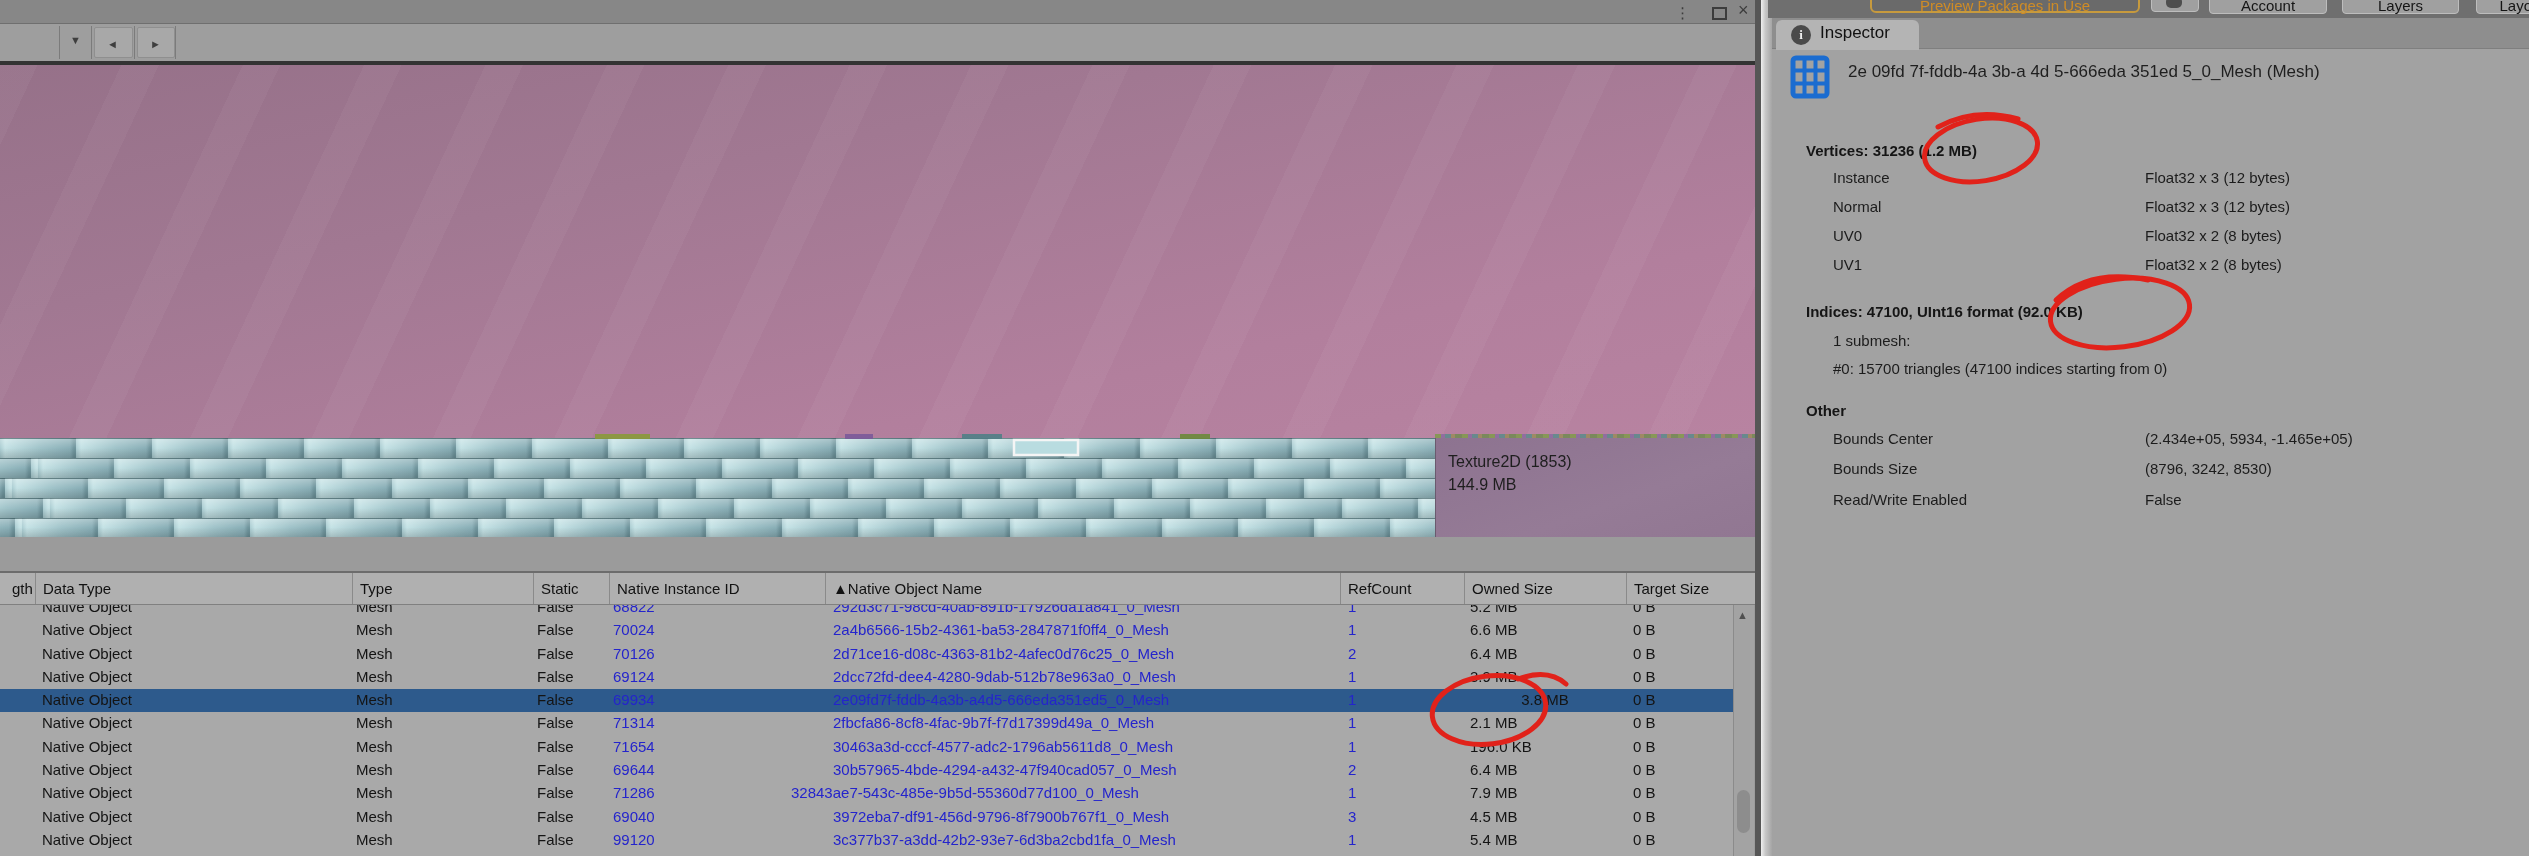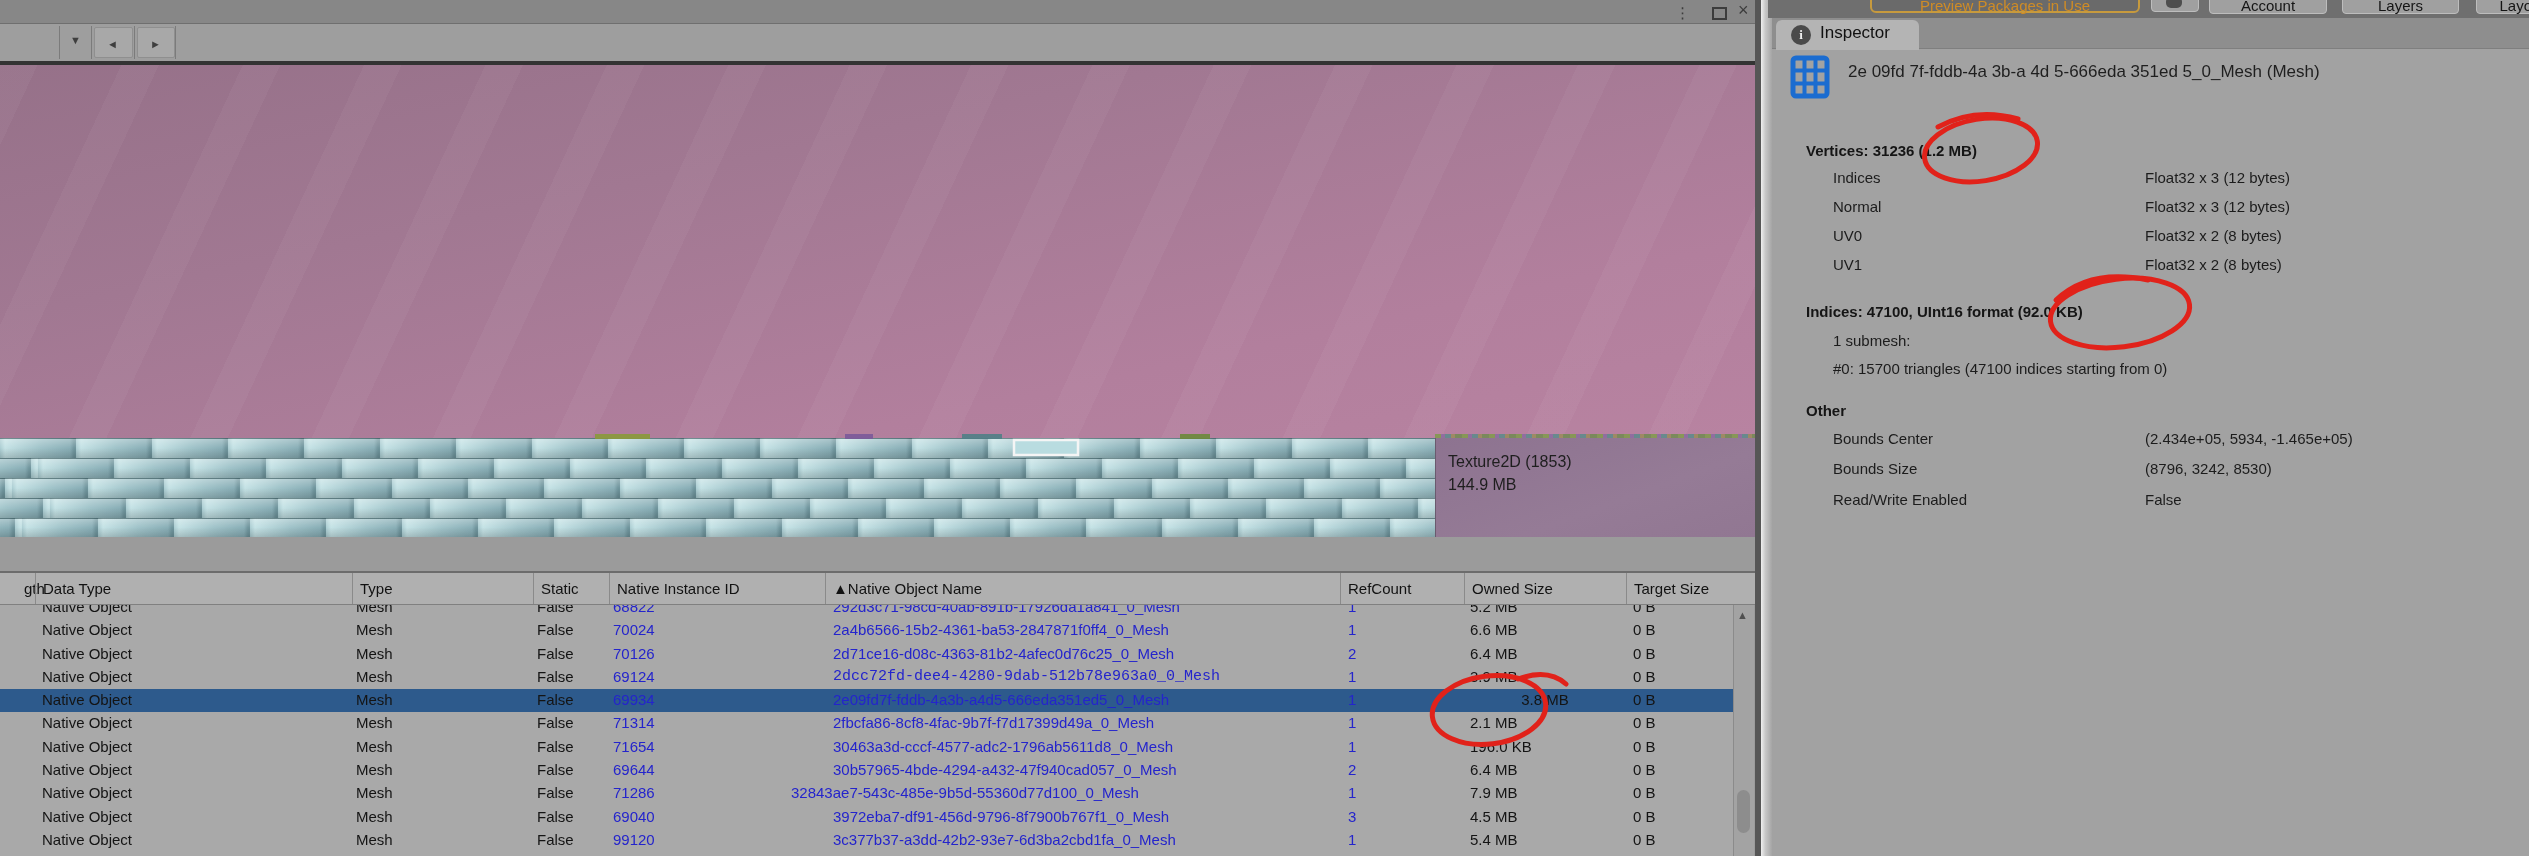--- a/index.html
+++ b/index.html
@@ -165,21 +165,21 @@
     <span class="cell link" style="left:1348px;width:100px;">2</span>
     <span class="cell" style="left:1470px;width:150px;">6.4 MB</span>
     <span class="cell" style="left:1633px;width:95px;">0 B</span>
   </div>
 
   <div class="tbl-row">
     <span class="cell" style="left:42px;width:300px;">Native Object</span>
     <span class="cell" style="left:356px;width:170px;">Mesh</span>
     <span class="cell" style="left:537px;width:70px;">False</span>
     <span class="cell link" style="left:613px;width:205px;">69124</span>
-    <span class="cell link" style="left:833px;width:500px;font-family:Liberation Mono, monospace;">2dcc72fd-dee4-4280-9dab-512b78e963a0_0_Mesh</span>
+    <span class="cell link" style="left:833px;width:500px;">2dcc72fd-dee4-4280-9dab-512b78e963a0_0_Mesh</span>
     <span class="cell link" style="left:1348px;width:100px;">1</span>
     <span class="cell" style="left:1470px;width:150px;">3.9 MB</span>
     <span class="cell" style="left:1633px;width:95px;">0 B</span>
   </div>
 
   <div class="tbl-row selected">
     <span class="cell" style="left:42px;width:300px;">Native Object</span>
     <span class="cell" style="left:356px;width:170px;">Mesh</span>
     <span class="cell" style="left:537px;width:70px;">False</span>
     <span class="cell link" style="left:613px;width:205px;">69934</span>
@@ -250,21 +250,21 @@
     <span class="cell" style="left:537px;width:70px;">False</span>
     <span class="cell link" style="left:613px;width:205px;">99120</span>
     <span class="cell link" style="left:833px;width:500px;">3c377b37-a3dd-42b2-93e7-6d3ba2cbd1fa_0_Mesh</span>
     <span class="cell link" style="left:1348px;width:100px;">1</span>
     <span class="cell" style="left:1470px;width:150px;">5.4 MB</span>
     <span class="cell" style="left:1633px;width:95px;">0 B</span>
   </div>
 </div>
 
 <div class="abs tbl-header" id="tbl-header">
-    <div class="hcell first" style="left: 12px; width: 35px; padding-left: 12px;">gth</div>
+    <div class="hcell first" style="left: 0px; width: 35px; padding-left: 12px;">gth</div>
     <div class="hcell" style="left: 35px; width: 317px;">Data Type</div>
     <div class="hcell" style="left: 352px; width: 181px;">Type</div>
     <div class="hcell" style="left: 533px; width: 76px;">Static</div>
     <div class="hcell" style="left: 609px; width: 216px;">Native Instance ID</div>
     <div class="hcell" style="left: 825px; width: 515px;">▲Native Object Name</div>
     <div class="hcell" style="left: 1340px; width: 124px;">RefCount</div>
     <div class="hcell" style="left: 1464px; width: 162px;">Owned Size</div>
     <div class="hcell" style="left: 1626px; width: 107px;">Target Size</div>
   </div>
 
@@ -306,21 +306,21 @@
   <line x1="25.5" y1="3" x2="25.5" y2="41" stroke="#1b6cd0" stroke-width="4"></line>
   <line x1="3" y1="15.5" x2="37" y2="15.5" stroke="#1b6cd0" stroke-width="4"></line>
   <line x1="3" y1="28.5" x2="37" y2="28.5" stroke="#1b6cd0" stroke-width="4"></line>
 </svg>
 
 <div class="abs mesh-title">2e 09fd 7f-fddb-4a 3b-a 4d 5-666eda 351ed 5_0_Mesh (Mesh)</div>
 
 <div class="abs insp-h" style="left:1806px;top:142px;">Vertices: 31236 (1.2 MB)</div>
 <div id="vertex-rows">
     <div class="kv-row abs" style="left: 1772px; top: 169px;">
-      <span class="insp-label">Indices</span>
+      <span class="insp-label">Instance</span>
       <span class="insp-value">Float32 x 3 (12 bytes)</span>
     </div>
     <div class="kv-row abs" style="left: 1772px; top: 198px;">
       <span class="insp-label">Normal</span>
       <span class="insp-value">Float32 x 3 (12 bytes)</span>
     </div>
     <div class="kv-row abs" style="left: 1772px; top: 227px;">
       <span class="insp-label">UV0</span>
       <span class="insp-value">Float32 x 2 (8 bytes)</span>
     </div>

